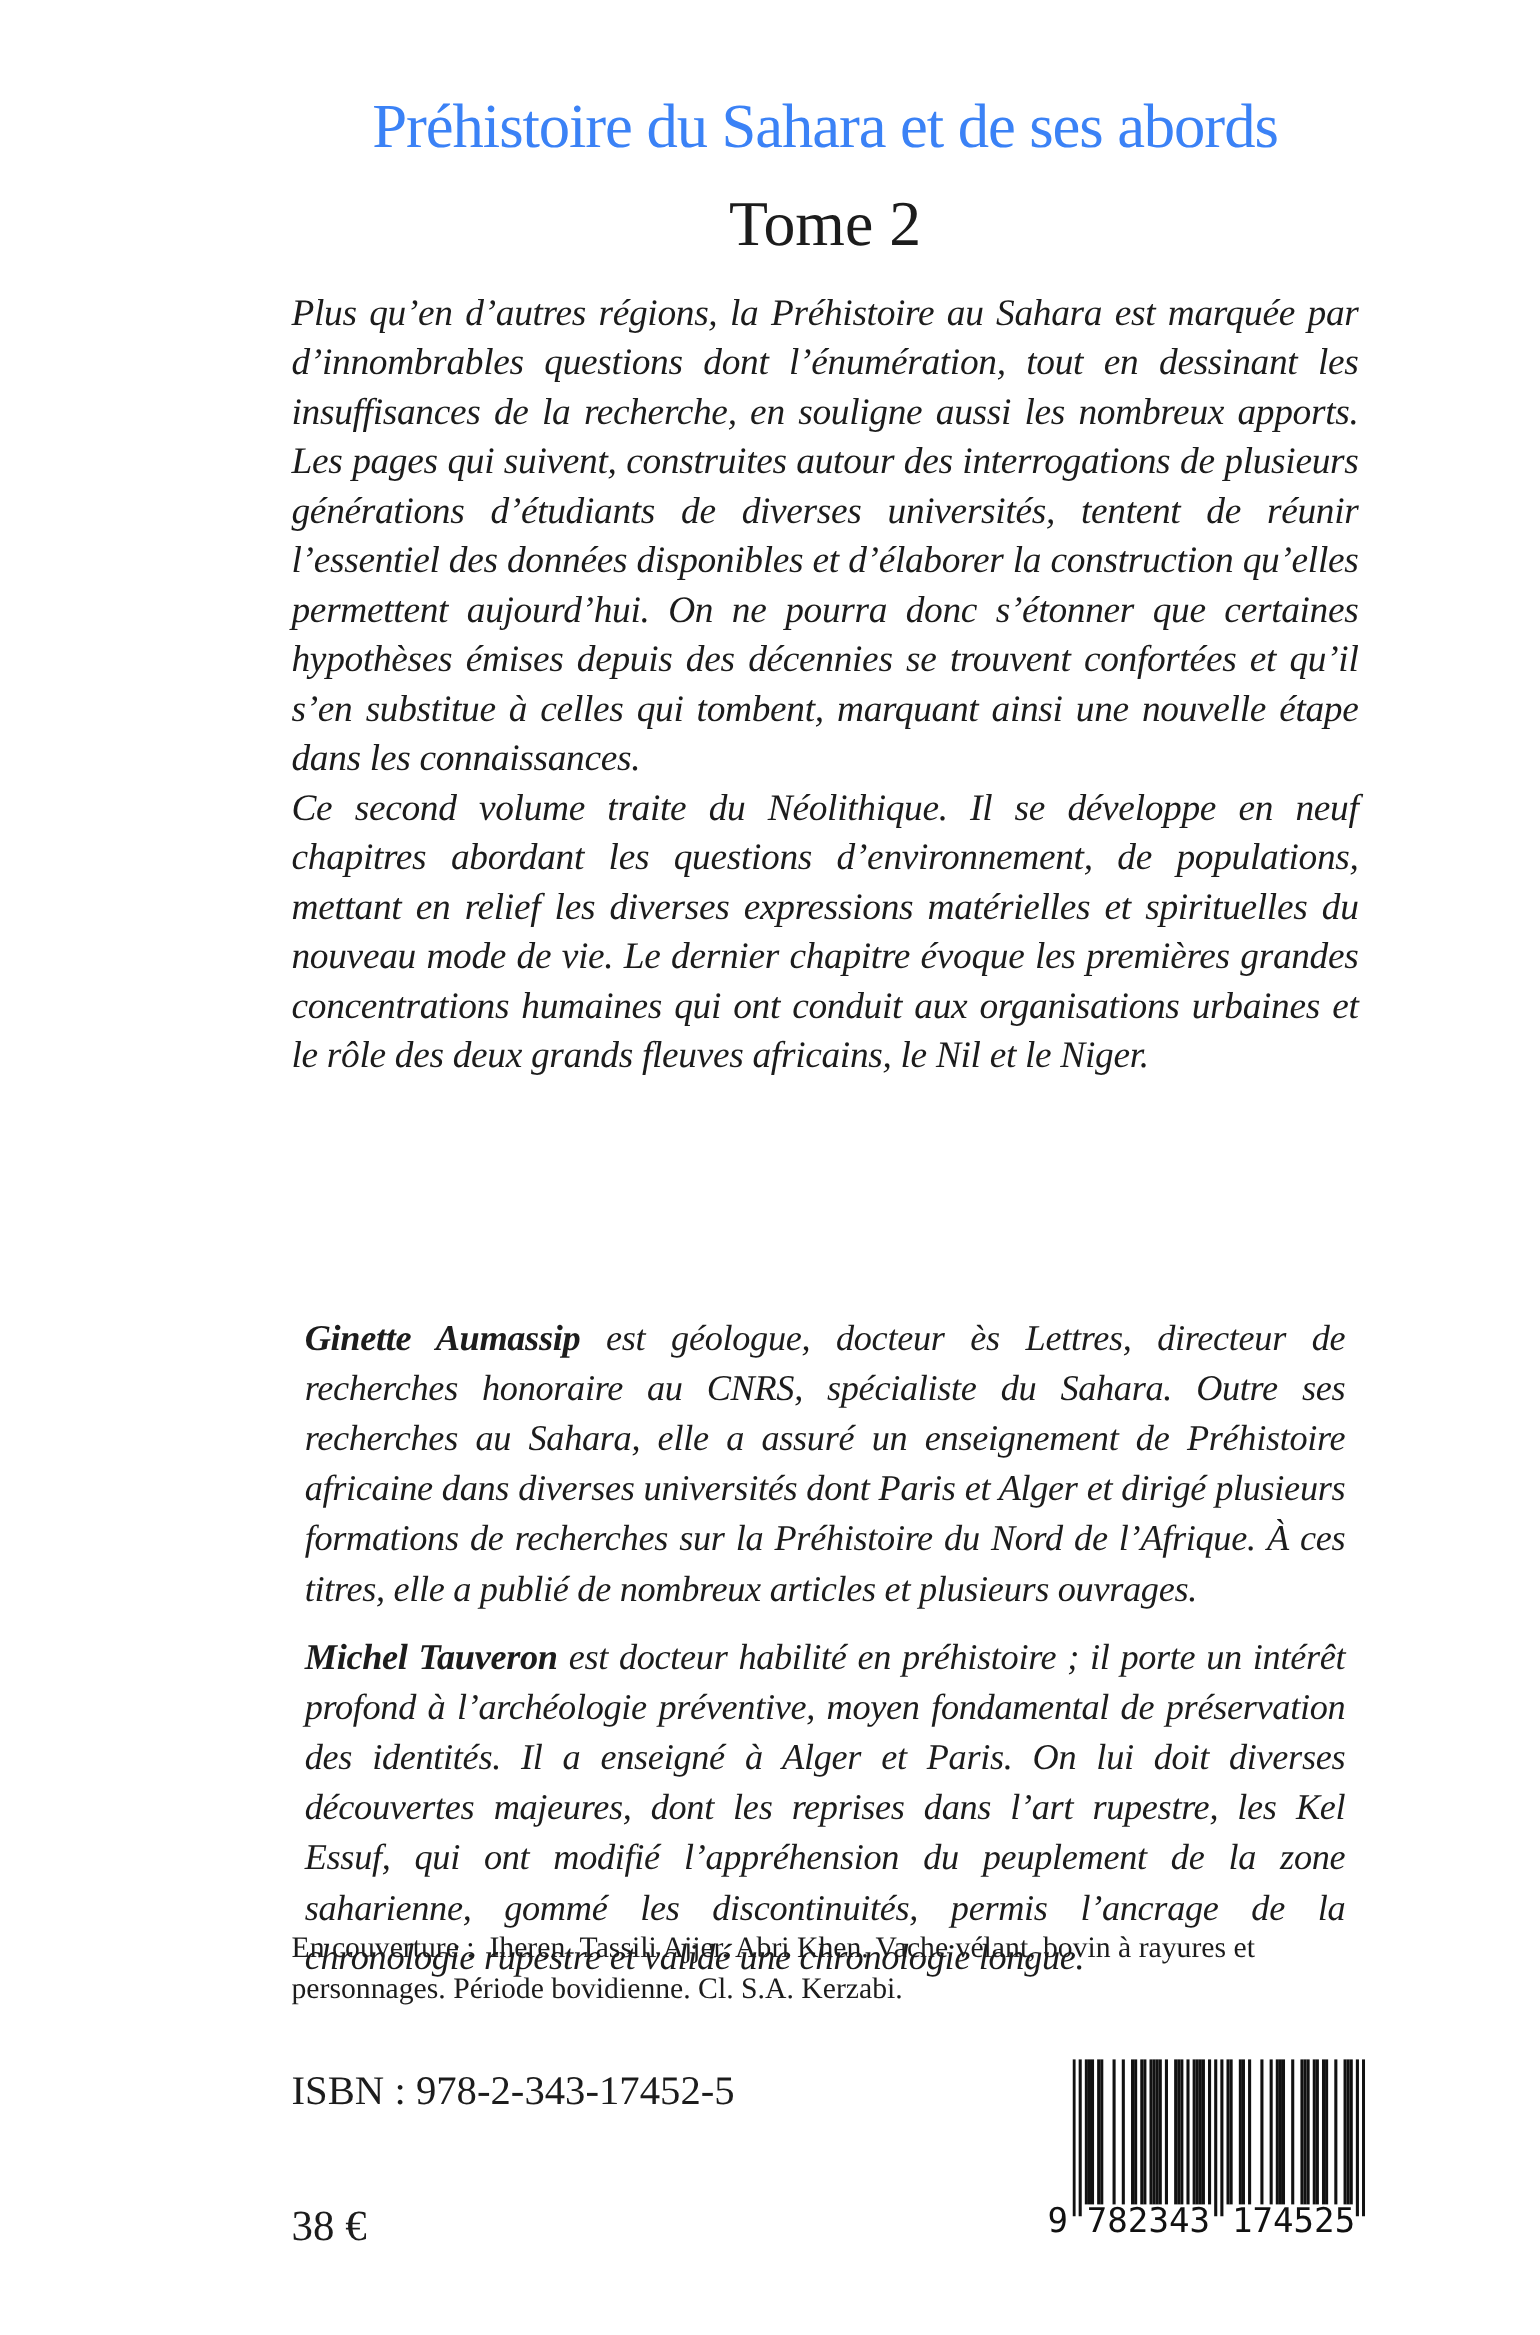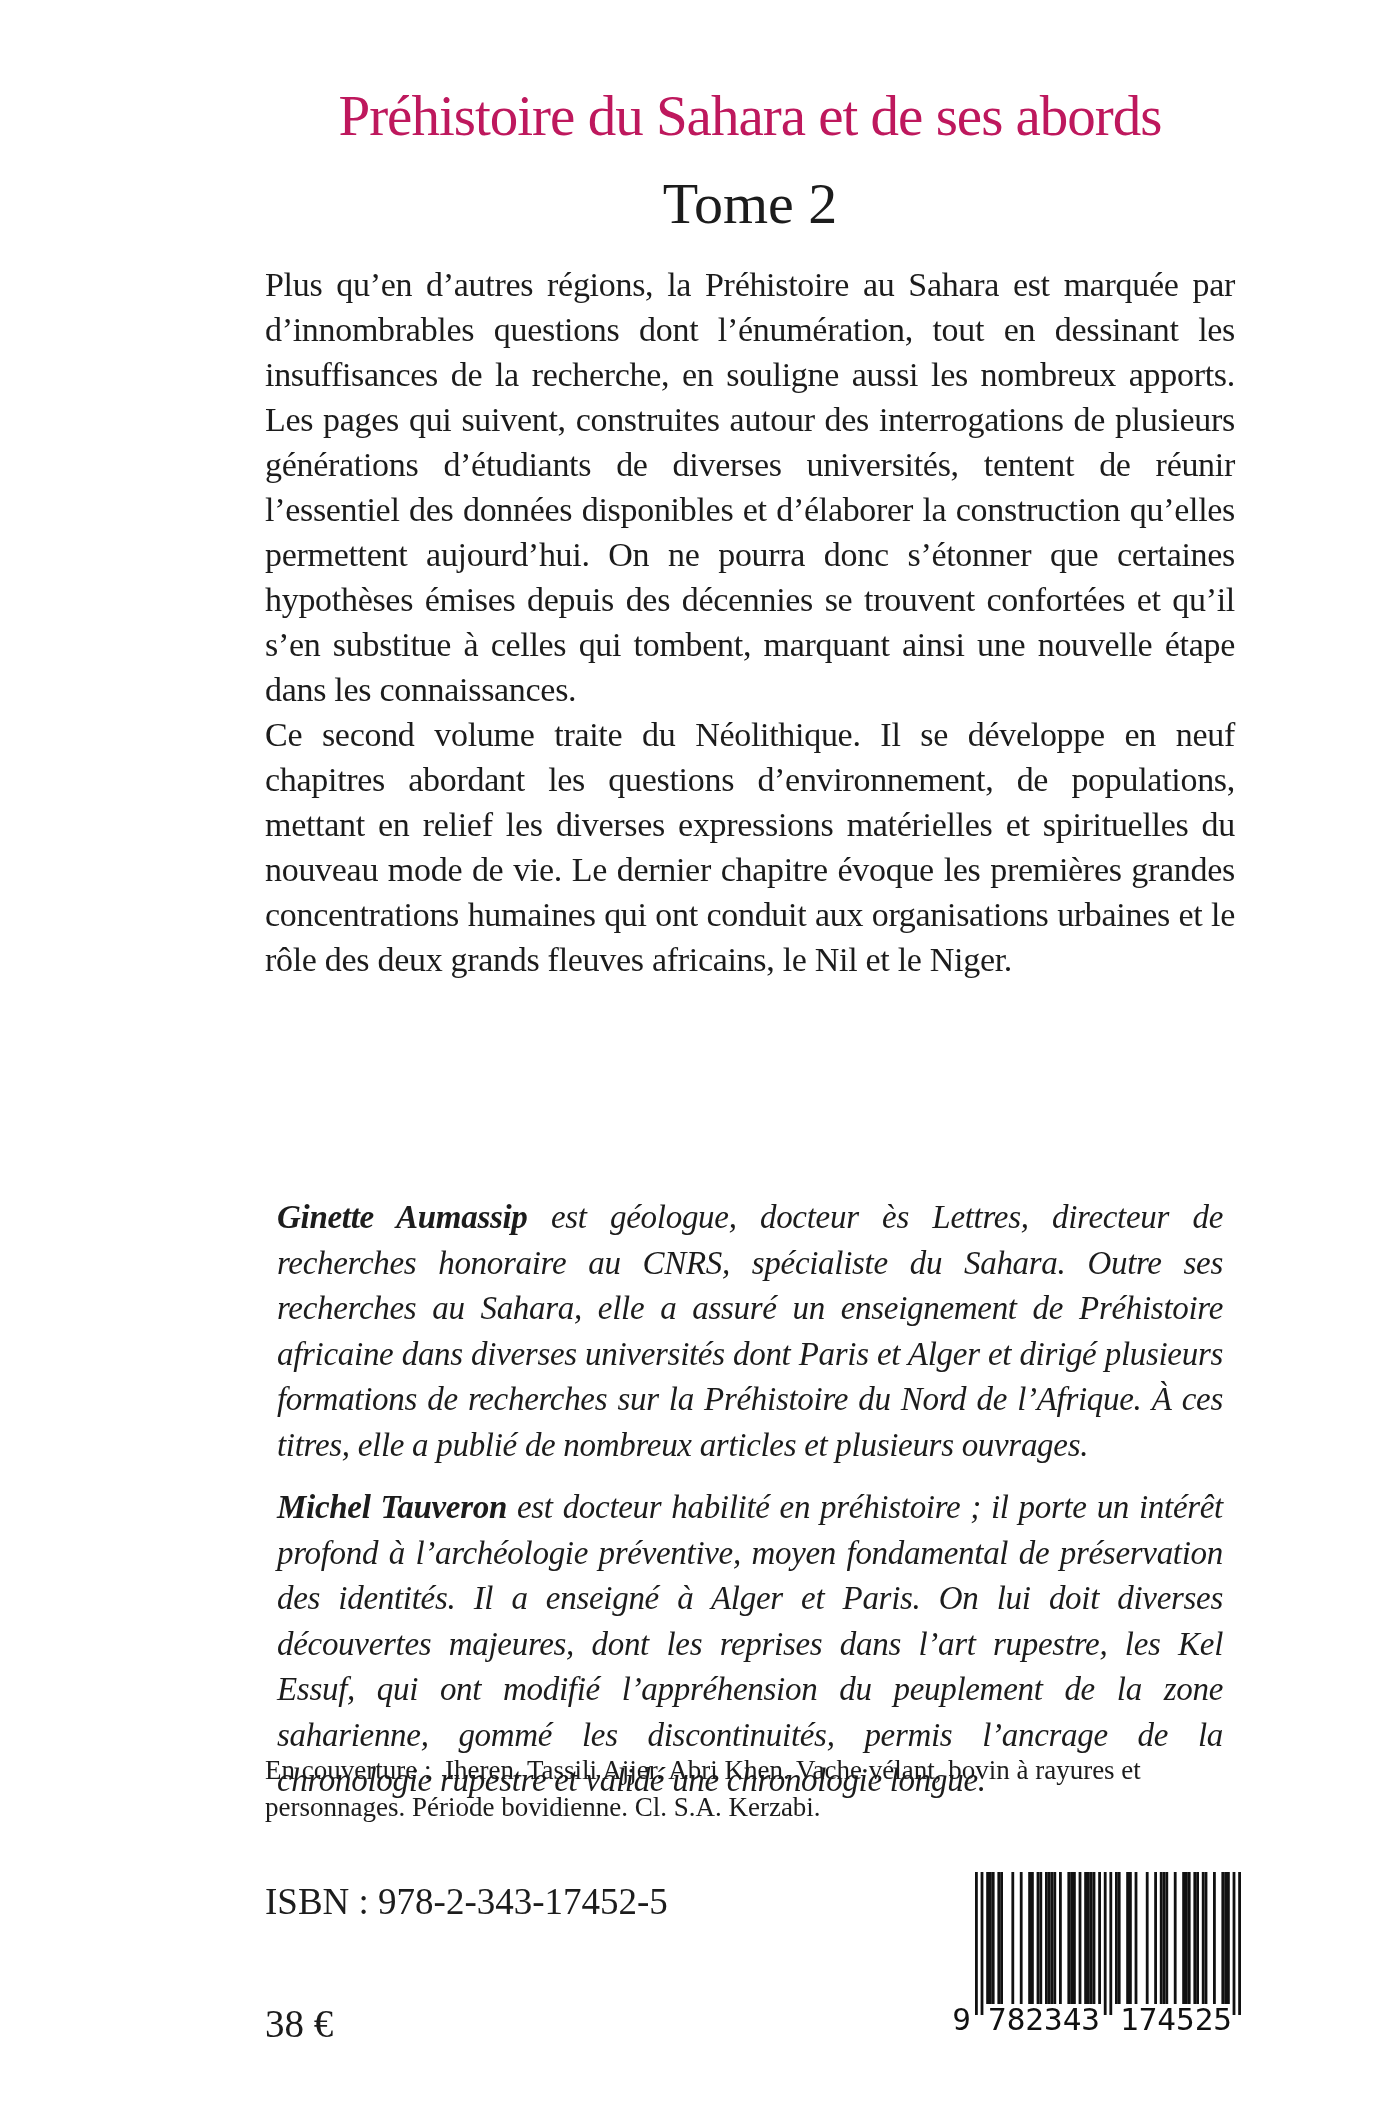--- a/index.html
+++ b/index.html
@@ -29,20 +29,21 @@
     font-size:58px;
     line-height:56px;
   }
   .synopsis{
     position:absolute;
     top:262px;left:265px;width:970px;
     font-size:34px;
     line-height:45px;
     text-align:justify;
     letter-spacing:-0.3px;
+    font-style:italic;
   }
   .synopsis p{margin:0;}
   .bios{
     position:absolute;
     top:1183px;left:265px;width:970px;
     font-style:italic;
     font-size:33px;
     line-height:45.5px;
     text-align:justify;
     letter-spacing:-0.3px;
@@ -86,21 +87,21 @@
   }
   .bc-first{left:-36px;width:32px;text-align:right;}
   .bc-left{left:9px;width:120px;text-align:center;}
   .bc-right{left:141px;width:120px;text-align:center;}
 </style>
 </head>
 <body>
 
 <div class="page" style="color: rgb(28, 28, 28);">
 
-  <h1 class="title" style="color: #be185d;">Préhistoire du Sahara et de ses abords</h1>
+  <h1 class="title" style="color: #3b82f6;">Préhistoire du Sahara et de ses abords</h1>
 
   <div class="subtitle">Tome 2</div>
 
   <div class="synopsis">
     <p>Plus qu’en d’autres régions, la Préhistoire au Sahara est marquée par d’innombrables questions dont l’énumération, tout en dessinant les insuffisances de la recherche, en souligne aussi les nombreux apports. Les pages qui suivent, construites autour des interrogations de plusieurs générations d’étudiants de diverses universités, tentent de réunir l’essentiel des données disponibles et d’élaborer la construction qu’elles permettent aujourd’hui. On ne pourra donc s’étonner que certaines hypothèses émises depuis des décennies se trouvent confortées et qu’il s’en substitue à celles qui tombent, marquant ainsi une nouvelle étape dans les connaissances.</p>
     <p>Ce second volume traite du Néolithique. Il se développe en neuf chapitres abordant les questions d’environnement, de populations, mettant en relief les diverses expressions matérielles et spirituelles du nouveau mode de vie. Le dernier chapitre évoque les premières grandes concentrations humaines qui ont conduit aux organisations urbaines et le rôle des deux grands fleuves africains, le Nil et le Niger.</p>
   </div>
 
   <div class="bios">
     <p class="bio"><b>Ginette Aumassip</b> <span>est géologue, docteur ès Lettres, directeur de recherches honoraire au CNRS, spécialiste du Sahara. Outre ses recherches au Sahara, elle a assuré un enseignement de Préhistoire africaine dans diverses universités dont Paris et Alger et dirigé plusieurs formations de recherches sur la Préhistoire du Nord de l’Afrique. À ces titres, elle a publié de nombreux articles et plusieurs ouvrages.</span></p>

